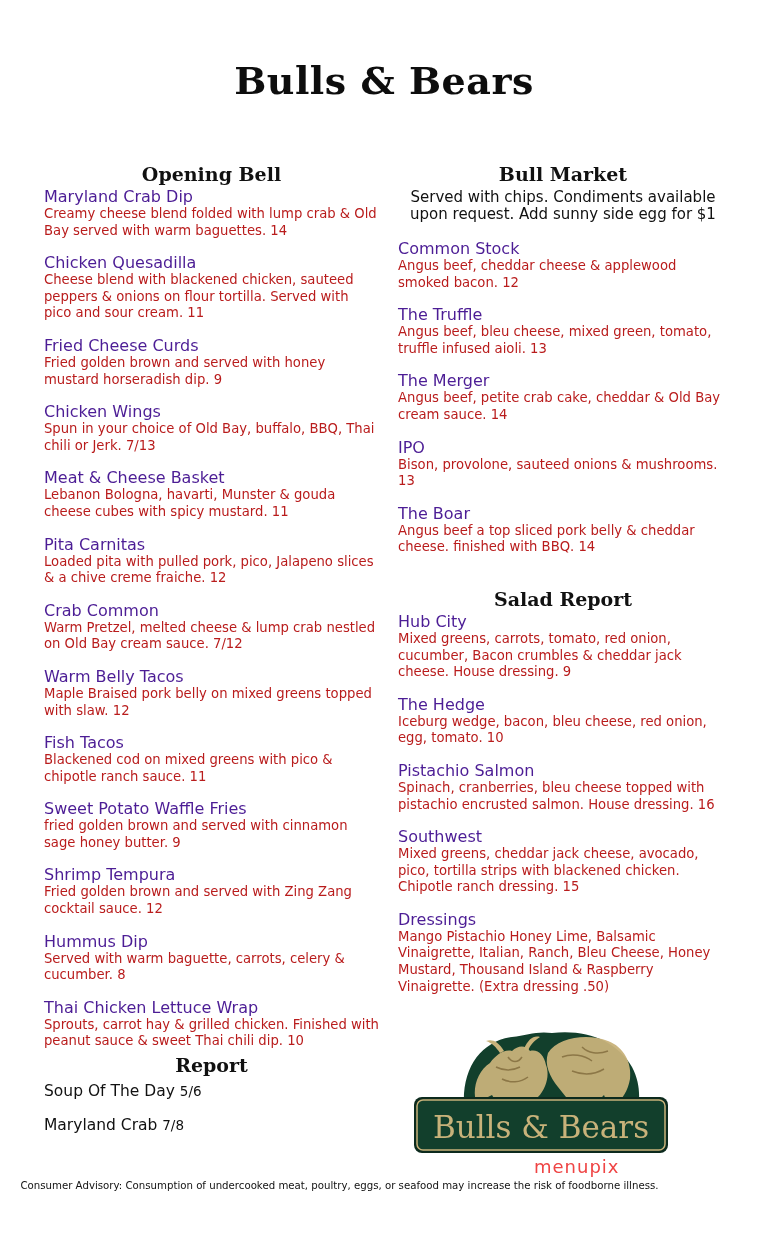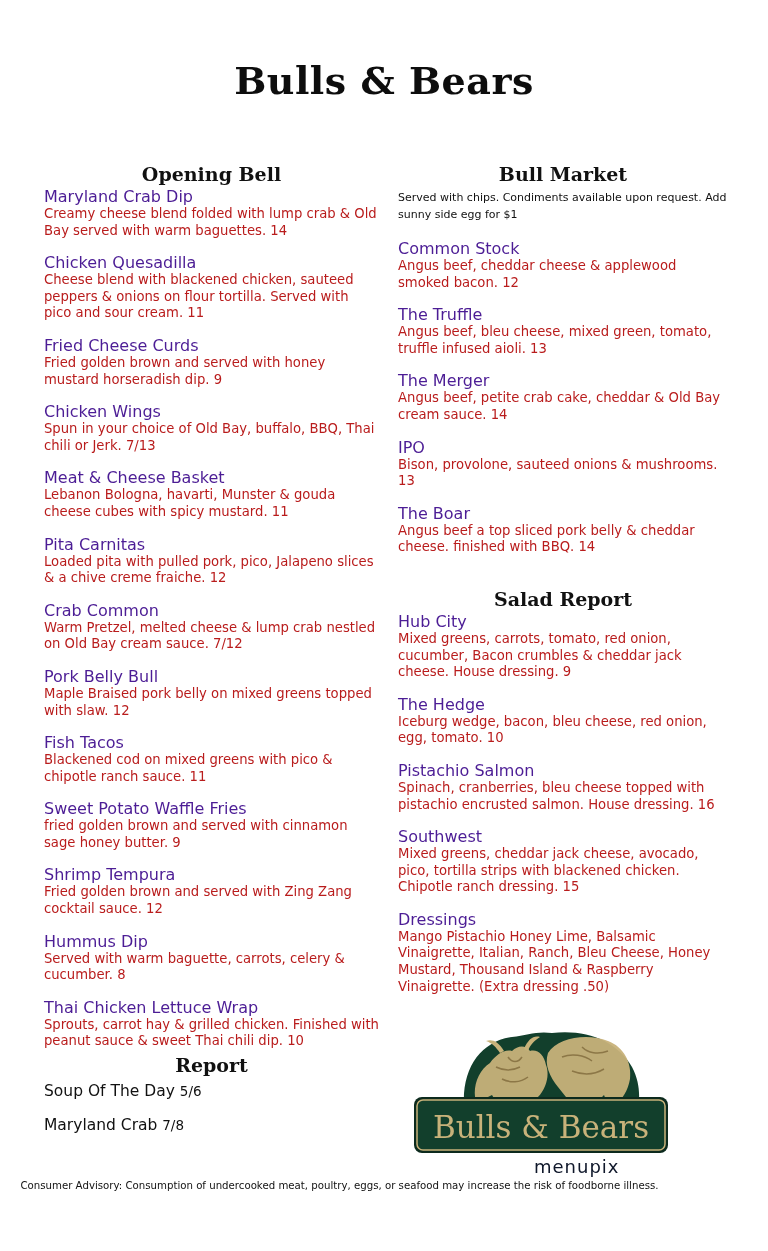--- a/index.html
+++ b/index.html
@@ -2,32 +2,32 @@
 <html><head>
 <meta charset="utf-8">
 <style>
   html, body { margin: 0; padding: 0; background: #ffffff; }
   body { width: 768px; height: 1251px; position: relative; overflow: hidden; color: #111; font-family: "DejaVu Sans", sans-serif; }
   .title { position: absolute; left: 0; width: 768px; top: 58px; text-align: center; font-family: "DejaVu Serif", serif; font-weight: bold; font-size: 38px; letter-spacing: 0.5px; color: #0d0d0d; }
   .col { position: absolute; }
   .col-left { left: 44px; top: 161px; width: 335px; }
   .col-right { left: 398px; top: 161px; width: 330px; }
   .sec-head { font-family: "DejaVu Serif", serif; font-weight: bold; font-size: 19px; text-align: center; margin: 0; line-height: 26px; color: #111; }
-  .sec-note { font-size: 11px; line-height: 17px; margin: 2px 0 0 0; }
+  .sec-note { text-align: center; font-size: 15px; line-height: 17px; margin: 2px 0 0 0; }
   .item { margin-top: 14px; }
   .item:first-of-type { margin-top: 0; }
   .item-name { font-size: 16px; line-height: 19px; color: #4c1d95; }
   .item-desc { font-size: 13.2px; line-height: 16.6px; color: #b91c1c; }
   .soups-head { margin-top: 2px; }
   .soup { font-size: 15.5px; line-height: 19px; margin-top: 15px; }
   .soup:first-of-type { margin-top: 4px; }
   .soup .price { font-size: 13.5px; }
   .advisory { position: absolute; left: 0; width: 679px; top: 1180px; text-align: center; font-size: 10.2px; color: #111; }
   .logo { position: absolute; left: 412px; top: 1027px; width: 258px; height: 128px; }
-  .watermark { position: absolute; left: 534px; top: 1156px; font-size: 18px; color: #0f172a; letter-spacing: 1px; font-family: "DejaVu Sans", sans-serif; }
+  .watermark { position: absolute; left: 534px; top: 1156px; font-size: 18px; color: #ef4444; letter-spacing: 1px; font-family: "DejaVu Sans", sans-serif; }
 </style>
 </head>
 <body>
 
 <div class="title">Bulls &amp; Bears</div>
 
 <div class="col col-left">
   <div class="sec-head">Opening Bell</div>
   <div class="items">
     <div class="item">
@@ -52,21 +52,21 @@
       </div>
     <div class="item">
         <div class="item-name">Pita Carnitas</div>
         <div class="item-desc">Loaded pita with pulled pork, pico, Jalapeno slices &amp; a chive creme fraiche.  12</div>
       </div>
     <div class="item">
         <div class="item-name">Crab Common</div>
         <div class="item-desc">Warm Pretzel, melted cheese &amp; lump crab nestled on Old Bay cream sauce.  7/12</div>
       </div>
     <div class="item">
-        <div class="item-name">Pork Belly Bull</div>
+        <div class="item-name">Warm Belly Tacos</div>
         <div class="item-desc">Maple Braised pork belly on mixed greens topped with slaw.  12</div>
       </div>
     <div class="item">
         <div class="item-name">Fish Tacos</div>
         <div class="item-desc">Blackened cod on mixed greens with pico &amp; chipotle ranch sauce.  11</div>
       </div>
     <div class="item">
         <div class="item-name">Sweet Potato Waffle Fries</div>
         <div class="item-desc">fried golden brown and served with cinnamon sage honey butter.  9</div>
       </div>

